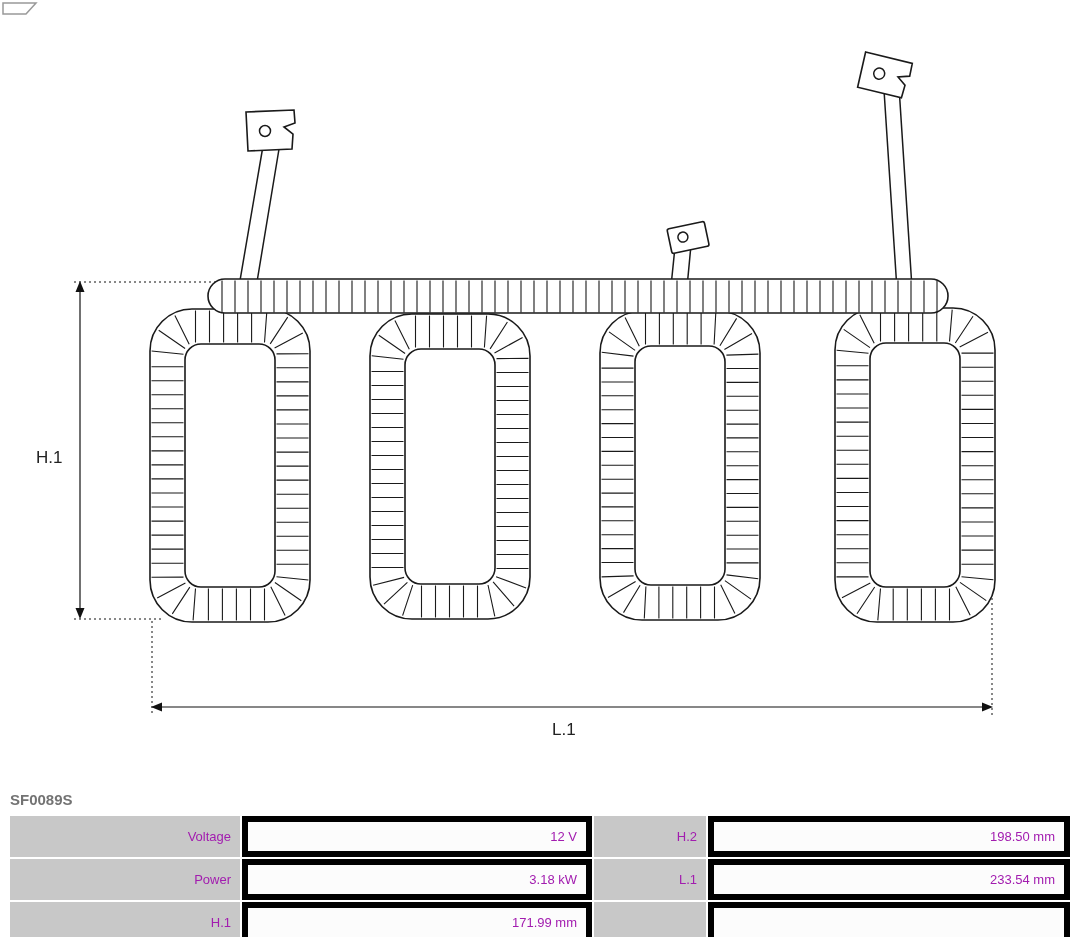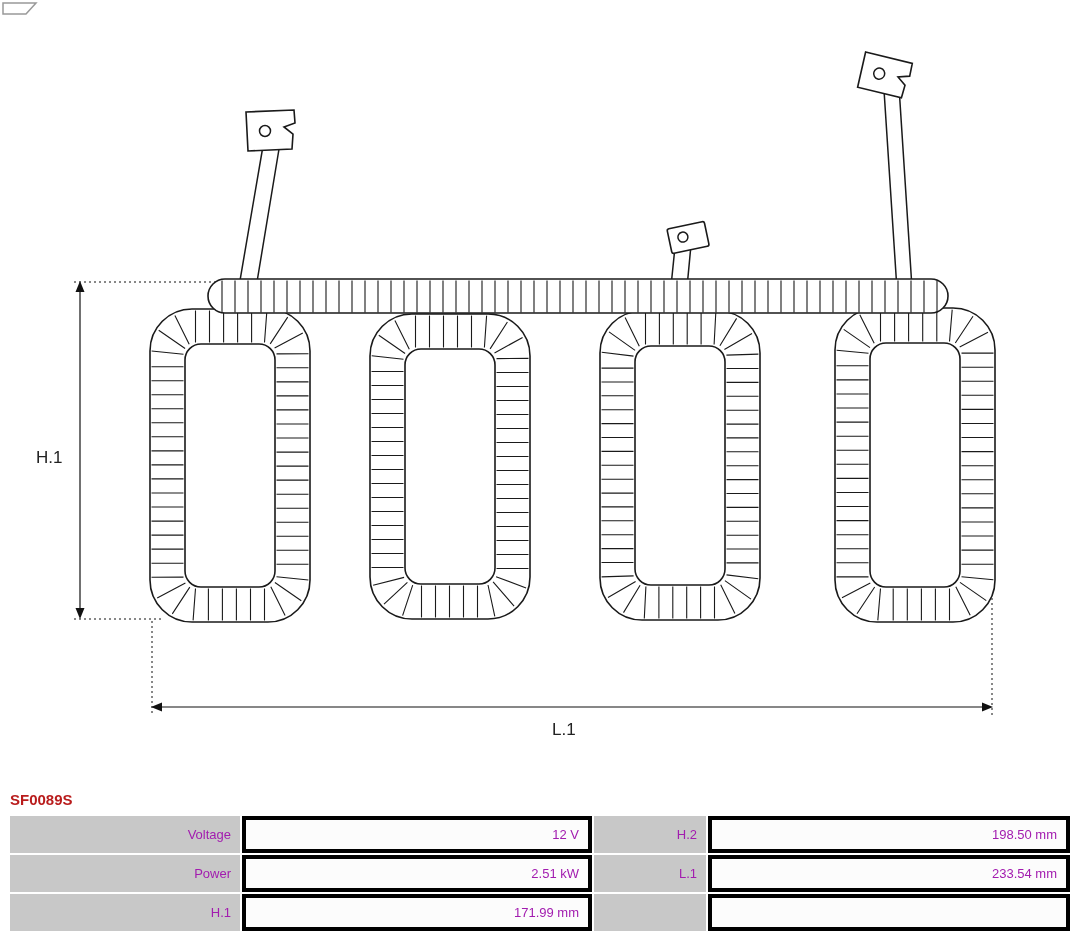--- a/index.html
+++ b/index.html
@@ -7,21 +7,21 @@
   .page{position:relative;width:1080px;height:937px;}
   .diagram-wrap{position:relative;width:1080px;height:785px;}
   svg{display:block;}
   svg text{font-family:"Liberation Sans",sans-serif;}
   .product-code{margin:6px 0 6px 10px;font-size:15px;font-weight:bold;color:#cc1122;}
   table.specs{width:1064px;margin:0 8px;border-collapse:separate;border-spacing:2px;
     table-layout:fixed;font-size:13px;color:#a21caf;}
   table.specs td{height:29px;padding:0 9px;text-align:right;vertical-align:middle;
     white-space:nowrap;overflow:hidden;}
   td.lbl{background:#c8c8c8;}
-  td.val{background:#fcfcfc;border:4px solid #000000;}
+  td.val{background:#fcfcfc;border:6px solid #000000;}
 </style>
 </head>
 <body>
 
 <div class="page">
 
   <div class="diagram-wrap">
     <svg id="diagram-svg" width="1080" height="785" viewBox="0 0 1080 785">
       <path d="M3 14 L3 3 L36 3 L26 14 Z" fill="none" stroke="#999" stroke-width="1.5"></path>
       <g id="draw-layer">
@@ -57,39 +57,39 @@
           <polygon points="860,58 908,56 909,69 898,73 907,79 907,92 862,94" fill="#fff" stroke="#1a1a1a" stroke-width="1.6" transform="rotate(16 884 75)"></polygon>
           <circle cx="879" cy="75" r="5.5" fill="#fff" stroke="#1a1a1a" stroke-width="1.5" transform="rotate(16 884 75)"></circle>
           <rect x="669" y="225" width="38" height="25" rx="2" fill="#fff" stroke="#1a1a1a" stroke-width="1.6" transform="rotate(-12 688 237)"></rect>
           <circle cx="683" cy="236" r="5" fill="#fff" stroke="#1a1a1a" stroke-width="1.5" transform="rotate(-12 688 237)"></circle>
         </g>
       <text x="36" y="463" font-size="17" fill="#222">H.1</text>
       <text x="552" y="735" font-size="17" fill="#222">L.1</text>
     </svg>
   </div>
 
-  <div class="product-code" style="color: #b91c1c;">SF0089S</div>
+  <div class="product-code" style="color: #737373;">SF0089S</div>
 
   <table class="specs">
     <colgroup>
       <col style="width:230px">
         <col style="width:350px">
         <col style="width:112px">
         <col>
     </colgroup>
     <tbody>
       <tr>
         <td class="lbl">Voltage</td>
         <td class="val">12 V</td>
         <td class="lbl">H.2</td>
         <td class="val">198.50 mm</td>
       </tr>
       <tr>
         <td class="lbl">Power</td>
-        <td class="val">2.51 kW</td>
+        <td class="val">3.18 kW</td>
         <td class="lbl">L.1</td>
         <td class="val">233.54 mm</td>
       </tr>
       <tr>
         <td class="lbl">H.1</td>
         <td class="val">171.99 mm</td>
         <td class="lbl"></td>
         <td class="val"></td>
       </tr>
     </tbody>

